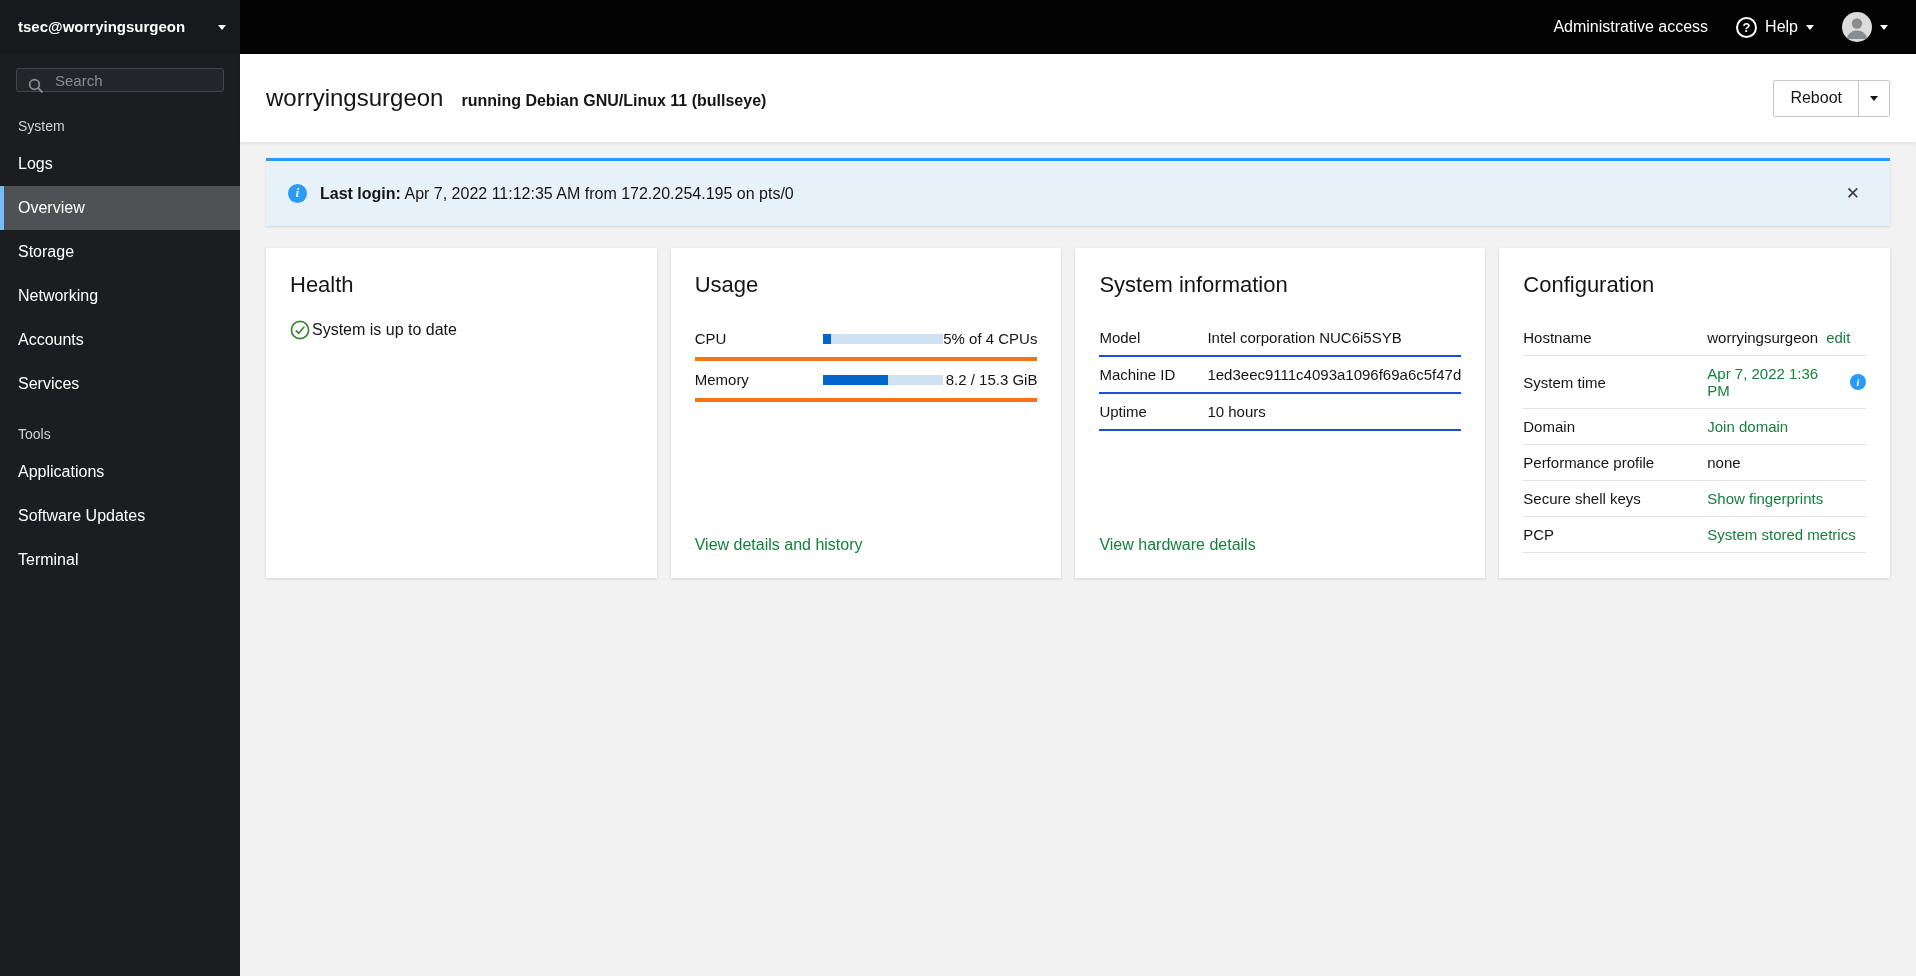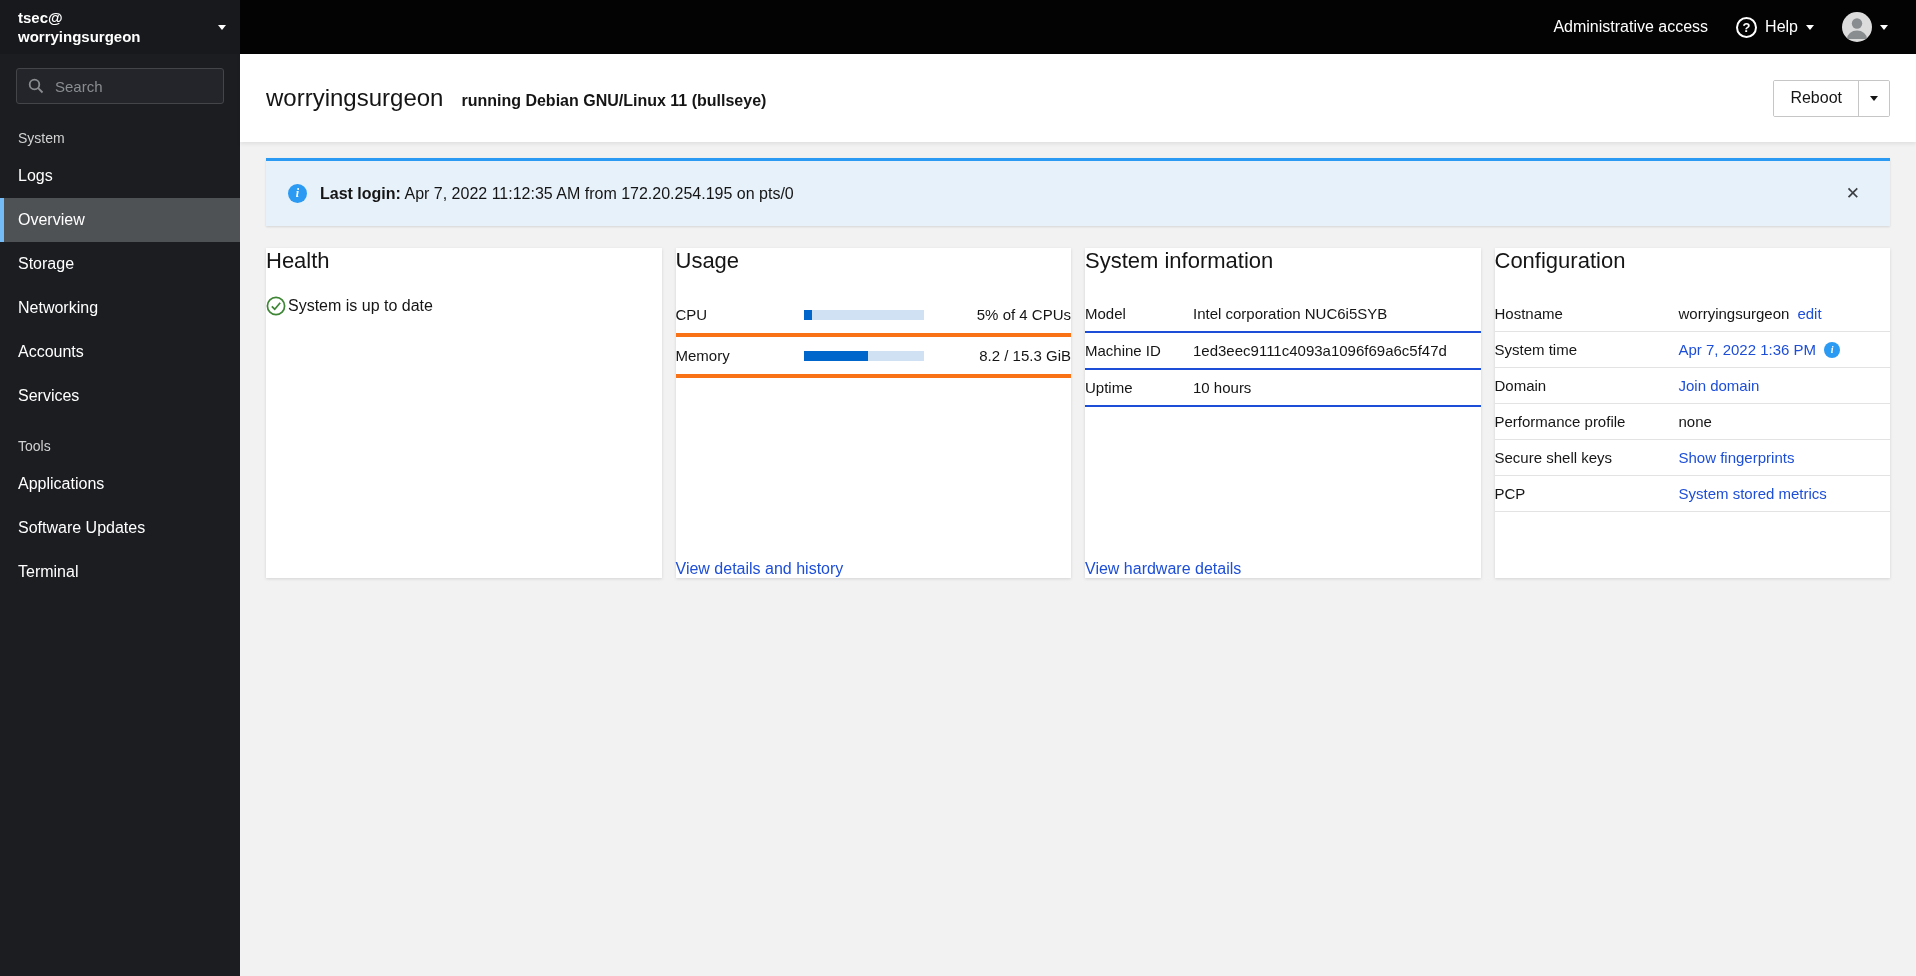--- a/index.html
+++ b/index.html
@@ -6,26 +6,26 @@
   html,body { width:1916px; height:976px; }
   body {
     font-family:"Liberation Sans", sans-serif;
     font-size:16px; color:#151515; background:#f2f2f2; overflow:hidden;
   }
   .app { display:flex; width:1916px; height:976px; }
 
   
   .sidebar { width:240px; flex-shrink:0; background:#1b1d21; color:#fff; display:flex; flex-direction:column; }
   .host-switcher { height:54px; padding:8px 14px 8px 18px; display:flex; align-items:center; justify-content:space-between; cursor:pointer; background:#17191c; }
-  .host-lines { display:flex; flex-direction:column; line-height:1.3; }
+  .host-lines { display:flex; flex-direction:row; line-height:1.3; }
   .host-lines span { font-weight:bold; font-size:15px; }
   .caret { display:inline-block; width:0; height:0; border-left:4.5px solid transparent; border-right:4.5px solid transparent; border-top:5.5px solid currentColor; }
   .search-wrap { padding:14px 16px 6px; position:relative; }
   .search-wrap svg { position:absolute; left:28px; top:24px; }
-  .search-input { width:100%; height:36px; background:#23252a; border:1px solid #444548; border-radius:3px; color:#fff; font-size:15px; padding:0 10px 0 38px; font-family:"Liberation Sans", sans-serif; }
+  .search-input { width:100%; height:24px; background:#23252a; border:1px solid #444548; border-radius:3px; color:#fff; font-size:15px; padding:0 10px 0 38px; font-family:"Liberation Sans", sans-serif; }
   .search-input::placeholder { color:#8a8d90; }
   .nav-section-title { padding:20px 18px 8px; font-size:14px; color:#d2d2d2; }
   .nav-item { display:block; padding:13px 16px 13px 14px; font-size:16px; color:#fff; text-decoration:none; border-left:4px solid transparent; cursor:pointer; }
   .nav-item.active { background:#4f5255; border-left-color:#73bcf7; }
 
   
   .right-col { flex:1; display:flex; flex-direction:column; min-width:0; }
 
   .masthead { height:54px; flex-shrink:0; background:#030303; display:flex; align-items:center; justify-content:flex-end; padding-right:14px; color:#fff; }
   .mh-item { background:none; border:none; color:#fff; font-family:"Liberation Sans", sans-serif; font-size:16px; height:100%; display:inline-flex; align-items:center; gap:8px; padding:0 14px; cursor:pointer; }
@@ -44,33 +44,33 @@
   .content { flex:1; padding:16px 26px 26px; overflow:auto; }
 
   
   .alert { display:flex; align-items:center; gap:13px; background:#e7f1fa; border-top:3px solid #2b9af3; box-shadow:0 1px 2px rgba(3,3,3,0.12); padding:18px 22px; margin-bottom:22px; }
   .info-icon { width:19px; height:19px; border-radius:50%; background:#2b9af3; color:#fff; font-size:12px; font-weight:bold; font-family:"Liberation Serif", serif; font-style:italic; display:inline-flex; align-items:center; justify-content:center; flex-shrink:0; }
   .alert-label { font-weight:bold; }
   .alert-close { margin-left:auto; background:none; border:none; font-size:17px; color:#3c3f42; cursor:pointer; padding:4px 8px; }
 
   
   .cards { display:grid; grid-template-columns:repeat(4, 1fr); gap:14px; align-items:stretch; }
-  .card { background:#fff; box-shadow:0 1px 3px rgba(3,3,3,0.13); min-height:330px; display:flex; flex-direction:column; }
+  .card { background:#fff; box-shadow:0 1px 3px rgba(3,3,3,0.13); padding:24px; min-height:330px; display:flex; flex-direction:column; }
   .card-title { font-size:22px; font-weight:400; margin-bottom:22px; }
   .health-item { display:flex; align-items:center; gap:2px; font-size:16px; }
 
   .usage-row { display:grid; grid-template-columns:128px 120px 1fr; align-items:center; padding:10px 0; border-bottom:4px solid #f97316; font-size:15px; }
   .usage-value { text-align:right; }
   .progress { height:10px; background:#cfe1f3; width:120px; }
   .progress-fill { height:100%; background:#0066cc; }
 
   .info-row { display:grid; grid-template-columns:92px 1fr; column-gap:16px; padding:9px 0; border-bottom:2px solid #1d4ed8; font-size:15px; align-items:center; }
   .cfg-row { display:grid; grid-template-columns:172px 1fr; column-gap:12px; padding:9px 0; border-bottom:1px solid #e3e3e3; font-size:15px; align-items:center; }
 
-  a.link, .link { color:#1d4ed8; text-decoration:none; cursor:pointer; font-size:15px; }
+  a.link, .link { color:#15803d; text-decoration:none; cursor:pointer; font-size:15px; }
   .card-bottom-link { margin-top:auto; padding-top:16px; font-size:16px; }
   .card-bottom-link .link { font-size:16px; }
   .cfg-value-wrap { display:flex; align-items:center; gap:8px; }
   .info-icon-sm { width:16px; height:16px; border-radius:50%; background:#2b9af3; color:#fff; font-size:10px; font-weight:bold; font-family:"Liberation Serif", serif; font-style:italic; display:inline-flex; align-items:center; justify-content:center; flex-shrink:0; }
 </style>
 </head>
 <body>
 
 <div class="app">
 

